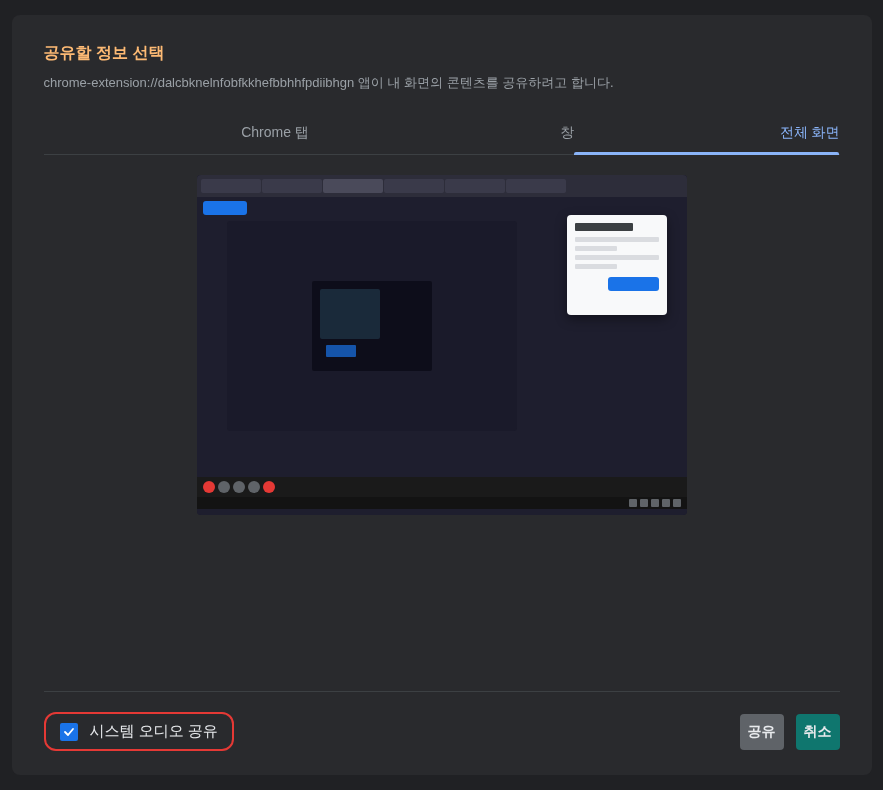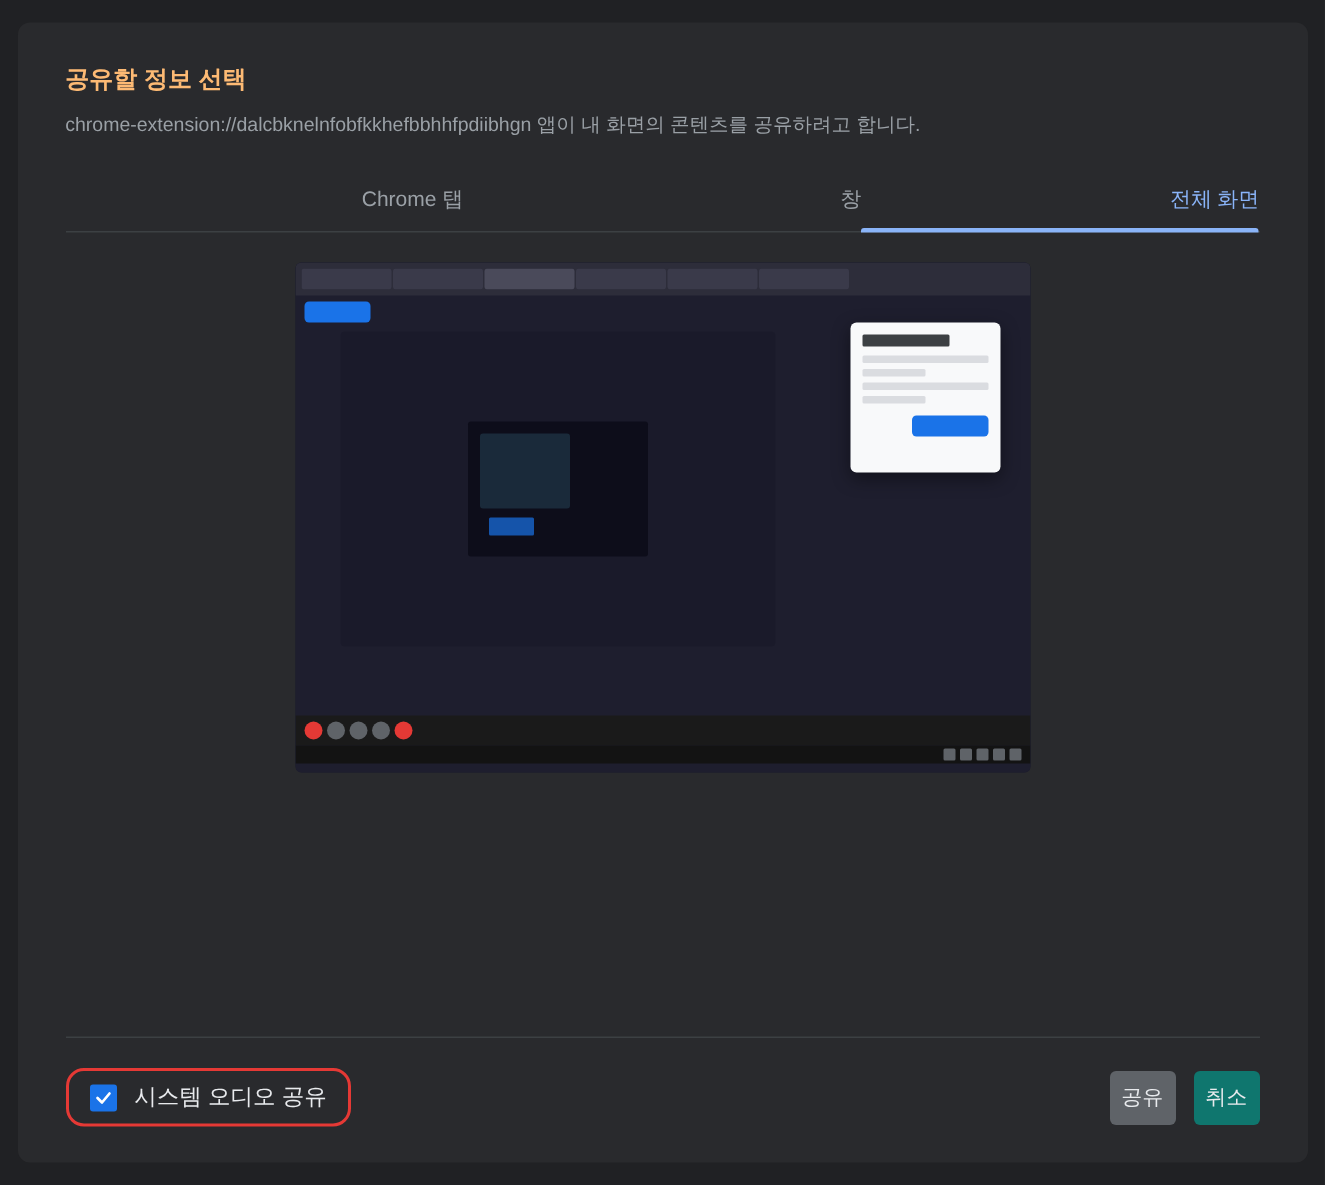--- a/index.html
+++ b/index.html
@@ -321,21 +321,21 @@
 
     .buttons-area {
       display: flex;
       gap: 12px;
     }
 
     .btn {
       padding: 9px 8px;
       border-radius: 4px;
       font-size: 14px;
-      font-weight: 400;
+      font-weight: 700;
       cursor: pointer;
       border: none;
     }
 
     .btn-share {
       background: #5f6368;
       color: #e8eaed;
     }
 
     .btn-cancel {

